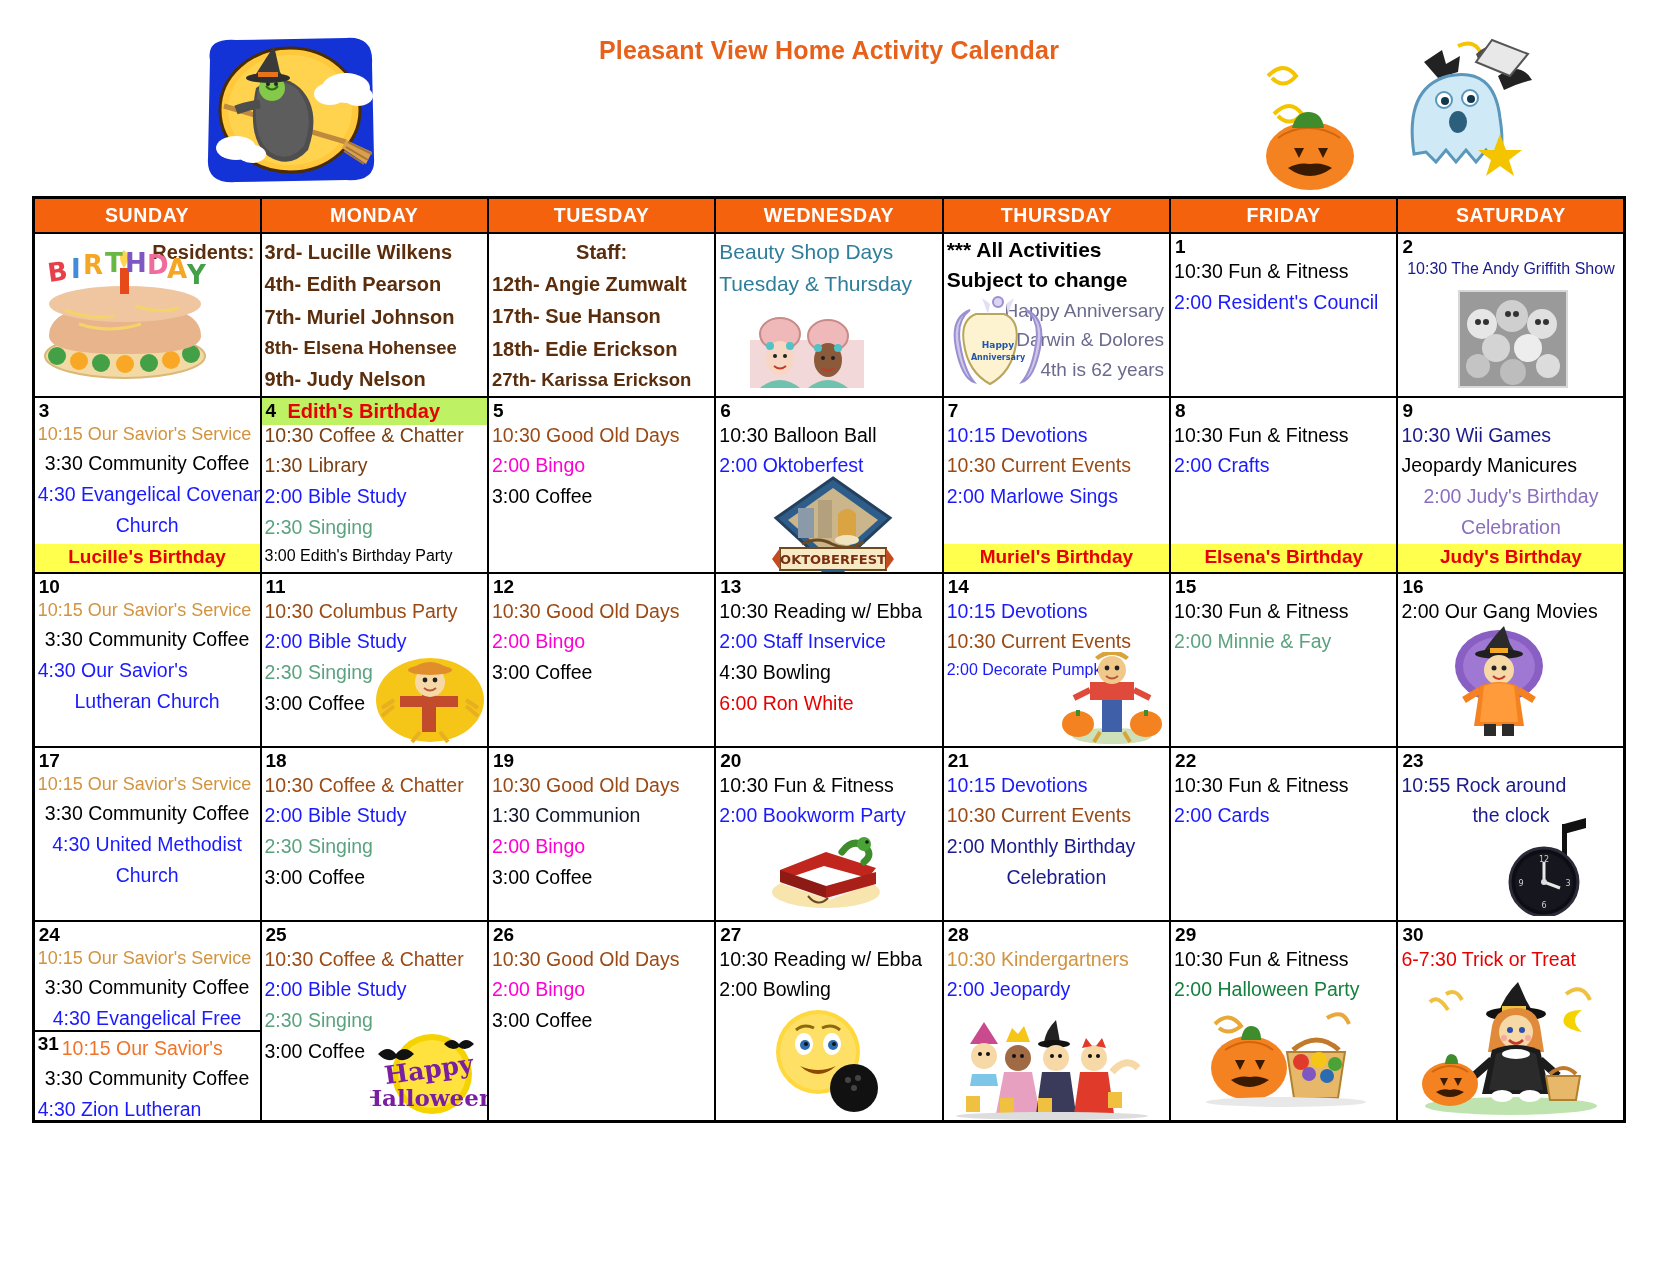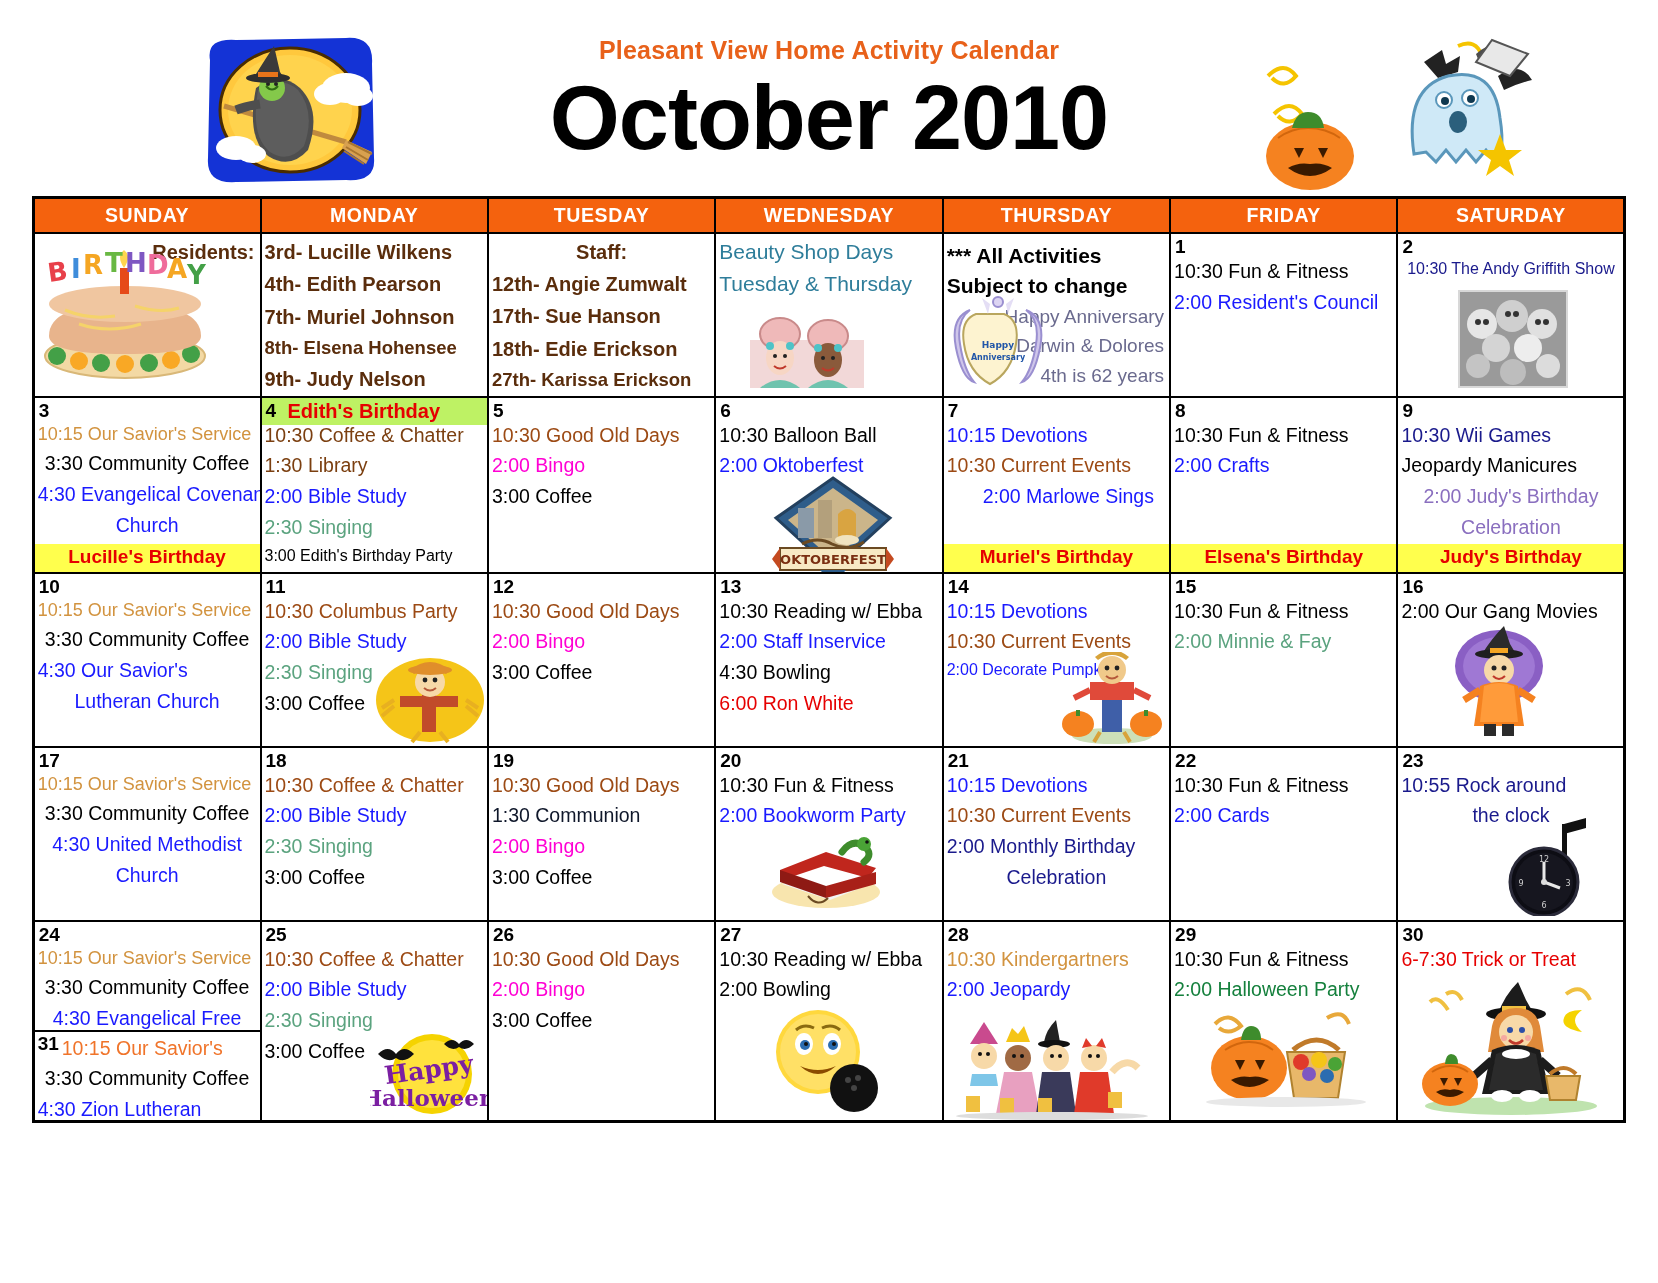--- a/index.html
+++ b/index.html
@@ -229,21 +229,20 @@
       <rect x="62" y="42" width="20" height="5" fill="#e8741a"></rect>
 
       <ellipse cx="150" cy="58" rx="24" ry="15" fill="#fff"></ellipse>
       <ellipse cx="134" cy="64" rx="16" ry="11" fill="#fff"></ellipse>
       <ellipse cx="162" cy="66" rx="15" ry="10" fill="#fff"></ellipse>
       <ellipse cx="40" cy="118" rx="20" ry="12" fill="#fff"></ellipse>
       <ellipse cx="56" cy="124" rx="14" ry="9" fill="#fff"></ellipse>
     </svg>
 
     <div class="hdr-title">Pleasant View Home Activity Calendar</div>
-    <div class="hdr-month">October 2010</div>
 
     <svg class="halloween-art" viewBox="0 0 290 155">
 
       <path d="M20 40 q16 -16 28 0 q-12 14 -24 2" stroke="#f5c400" stroke-width="4" fill="none"></path>
       <path d="M26 78 q16 -16 28 0 q-12 14 -24 2" stroke="#f5c400" stroke-width="4" fill="none"></path>
       <path d="M210 10 q18 -8 24 10" stroke="#f5c400" stroke-width="4" fill="none"></path>
 
       <path d="M176 26 l18 -12 l4 14 l14 -8 l-2 16 l-20 6 z" fill="#222"></path>
       <path d="M228 18 q18 -16 34 -4 q-12 16 -30 14 z" fill="#4d4d4d"></path>
 
@@ -372,21 +371,21 @@
               <circle cx="28" cy="34" r="4" fill="#4fc3c7"></circle>
                 <circle cx="48" cy="34" r="4" fill="#4fc3c7"></circle>
               <circle cx="76" cy="36" r="4" fill="#4fc3c7"></circle>
                 <circle cx="96" cy="36" r="4" fill="#4fc3c7"></circle>
             </svg>
           </div>
         </td>
 
         <td class="daycell">
           <div class="cell-inner">
-            <div class="events" style="padding-top:7px;">
+            <div class="events" style="padding-top:1px;">
               <div class="note-bold">*** All Activities</div>
               <div class="note-bold">Subject to change</div>
               <div class="anniv">Happy Anniversary</div>
               <div class="anniv">Darwin &amp; Dolores</div>
               <div class="anniv">4th is 62 years</div>
             </div>
             <svg class="art" style="left:6px; top:62px; width:96px; height:92px;" viewBox="0 0 96 92">
               <path d="M26 18 q-16 6 -12 30 q4 28 26 40 q22 -12 26 -40 q4 -24 -12 -30 z" fill="#fdf3d0" stroke="#b9a65e" stroke-width="2"></path>
               <path d="M20 14 q-14 10 -10 34 q4 26 14 38 q-12 -4 -18 -34 q-6 -30 14 -38z" fill="#cfc6ea" stroke="#9a8fd0" stroke-width="2"></path>
               <path d="M76 14 q14 10 10 34 q-4 26 -14 38 q12 -4 18 -34 q6 -30 -14 -38z" fill="#cfc6ea" stroke="#9a8fd0" stroke-width="2"></path>
@@ -500,21 +499,21 @@
             </svg>
           </div>
         </td>
 
         <td class="daycell">
           <div class="cell-inner">
             <div class="daynum">7</div>
             <div class="events first-line-offset">
               <div class="ev" style="color:#1a1aff;">10:15 Devotions</div>
               <div class="ev" style="color:#9c4a14;">10:30 Current Events</div>
-              <div class="ev" style="color:#1a1aff;margin-left:36px;">2:00 Marlowe Sings</div>
+              <div class="ev" style="color:#1a1aff;">2:00 Marlowe Sings</div>
             </div>
             <div class="bday-bar">Muriel's Birthday</div>
           </div>
         </td>
 
         <td class="daycell">
           <div class="cell-inner">
             <div class="daynum">8</div>
             <div class="events first-line-offset">
               <div class="ev" style="color:#000000;">10:30 Fun &amp; Fitness</div>

